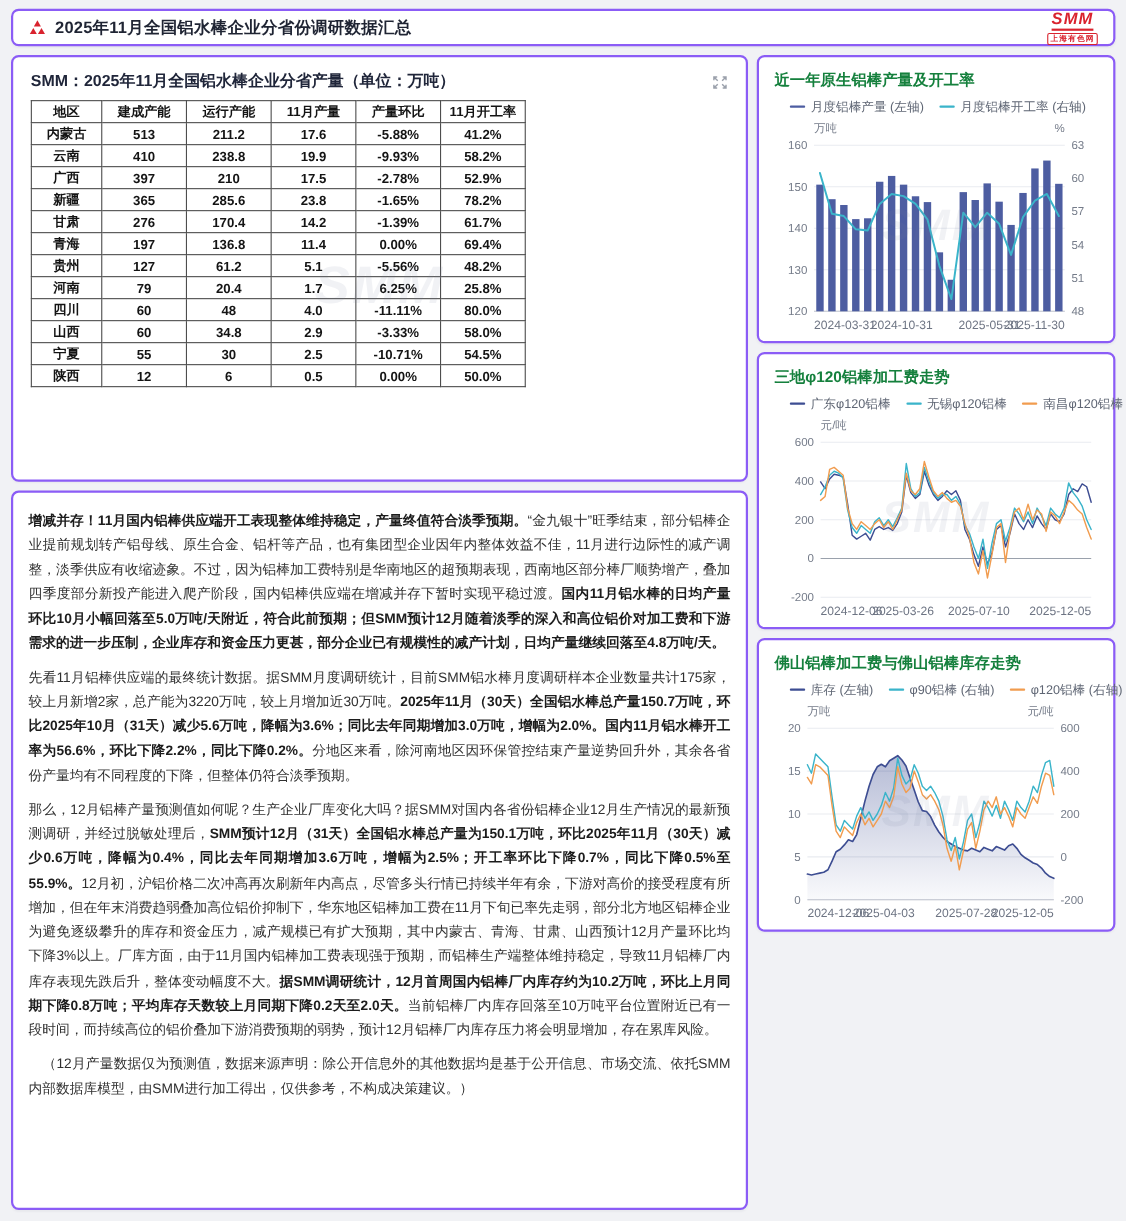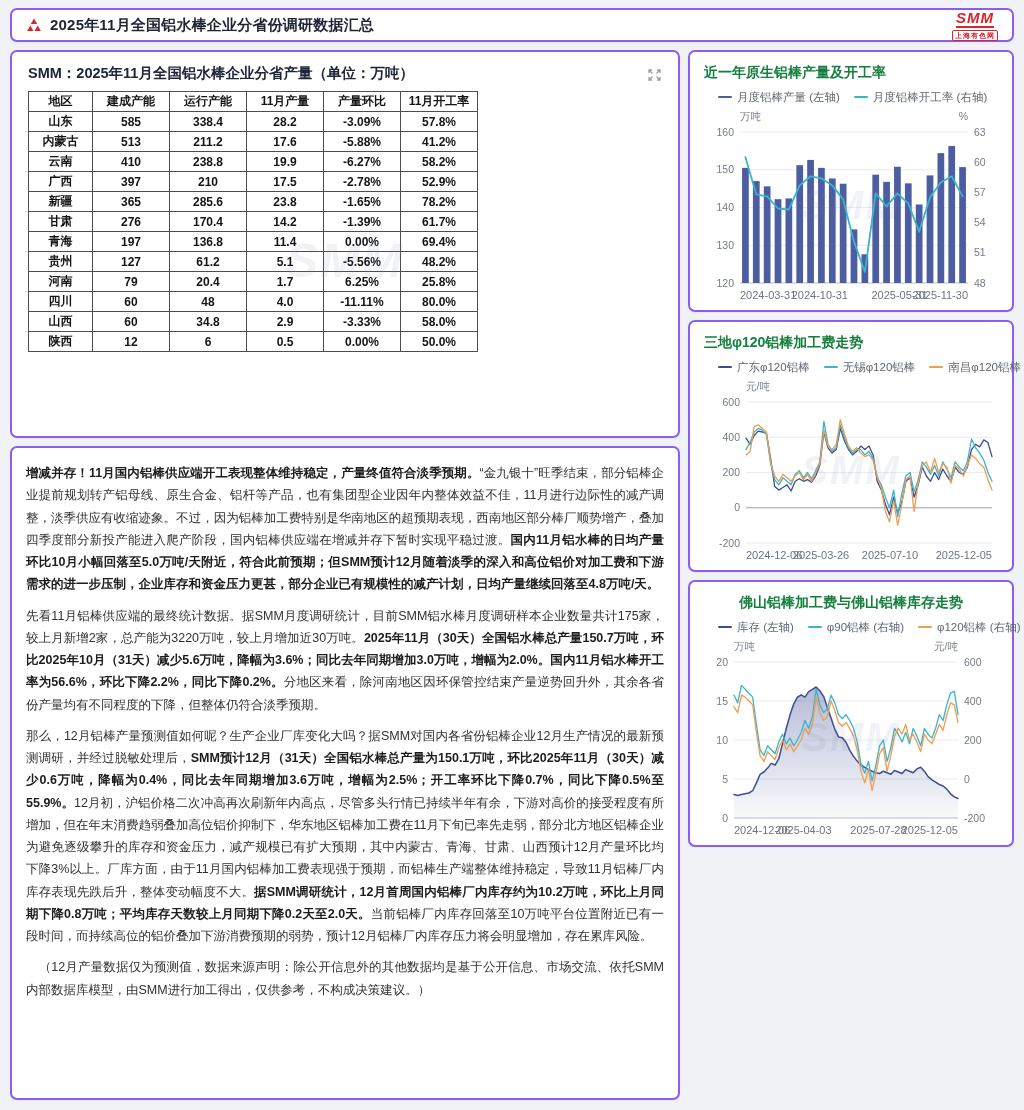--- a/index.html
+++ b/index.html
@@ -32,21 +32,21 @@
   
   .comment-panel { height:654px; padding:14px 14px; }
   .comment-title { font-size:15px; font-weight:700; color:#20263a; margin-bottom:8px; }
   .comment-body p { font-size:12.5px; color:#303030; line-height:1.78; margin-bottom:9px; text-align:justify; }
   .comment-body b { color:#1c1c1c; }
 
   
   .chart-panel { padding:12px 14px; margin-bottom:8px; }
   .chart-panel.h1 { height:262px; }
   .chart-panel.h2 { height:252px; }
-  .chart-panel.h3 { height:267px;text-align:center; }
+  .chart-panel.h3 { height:267px; }
   .chart-title { font-size:14px; font-weight:700; color:#15803d; margin-bottom:4px; }
   .legend { display:flex; gap:14px; align-items:center; padding-left:14px; height:22px; flex-wrap:nowrap; }
   .lg-item { display:flex; align-items:center; gap:5px; font-size:11.5px; color:#5f6674; cursor:pointer; white-space:nowrap; }
   .lg-swatch { display:inline-block; width:14px; height:2.5px; border-radius:2px; }
   .chart-wrap { position:relative; }
   svg text.tick { font-size:10.5px; fill:#747b89; font-family:"Liberation Sans",sans-serif; }
   svg text.xlab { font-size:11px; fill:#6d7483; font-family:"Liberation Sans",sans-serif; }
 
   .watermark { position:absolute; left:50%; top:50%; transform:translate(-50%,-55%); font-style:italic; font-weight:700; color:rgba(120,132,158,.10); pointer-events:none; letter-spacing:2px; }
   .wm-chart { font-size:40px; }
@@ -94,41 +94,33 @@
                 <th>地区</th>
                 <th>建成产能</th>
                 <th>运行产能</th>
                 <th>11月产量</th>
                 <th>产量环比</th>
                 <th>11月开工率</th>
               </tr>
             </thead>
           <tbody>
               <tr>
-                <td>山东</td>
-                <td>585</td>
-                <td>338.4</td>
-                <td>28.2</td>
-                <td>-3.09%</td>
-                <td>57.8%</td>
-              </tr>
-              <tr>
                 <td>内蒙古</td>
                 <td>513</td>
                 <td>211.2</td>
                 <td>17.6</td>
                 <td>-5.88%</td>
                 <td>41.2%</td>
               </tr>
               <tr>
                 <td>云南</td>
                 <td>410</td>
                 <td>238.8</td>
                 <td>19.9</td>
-                <td>-6.27%</td>
+                <td>-9.93%</td>
                 <td>58.2%</td>
               </tr>
               <tr>
                 <td>广西</td>
                 <td>397</td>
                 <td>210</td>
                 <td>17.5</td>
                 <td>-2.78%</td>
                 <td>52.9%</td>
               </tr>
@@ -180,20 +172,28 @@
                 <td>-11.11%</td>
                 <td>80.0%</td>
               </tr>
               <tr>
                 <td>山西</td>
                 <td>60</td>
                 <td>34.8</td>
                 <td>2.9</td>
                 <td>-3.33%</td>
                 <td>58.0%</td>
+              </tr>
+              <tr>
+                <td>宁夏</td>
+                <td>55</td>
+                <td>30</td>
+                <td>2.5</td>
+                <td>-10.71%</td>
+                <td>54.5%</td>
               </tr>
               <tr>
                 <td>陕西</td>
                 <td>12</td>
                 <td>6</td>
                 <td>0.5</td>
                 <td>0.00%</td>
                 <td>50.0%</td>
               </tr>
             </tbody>

